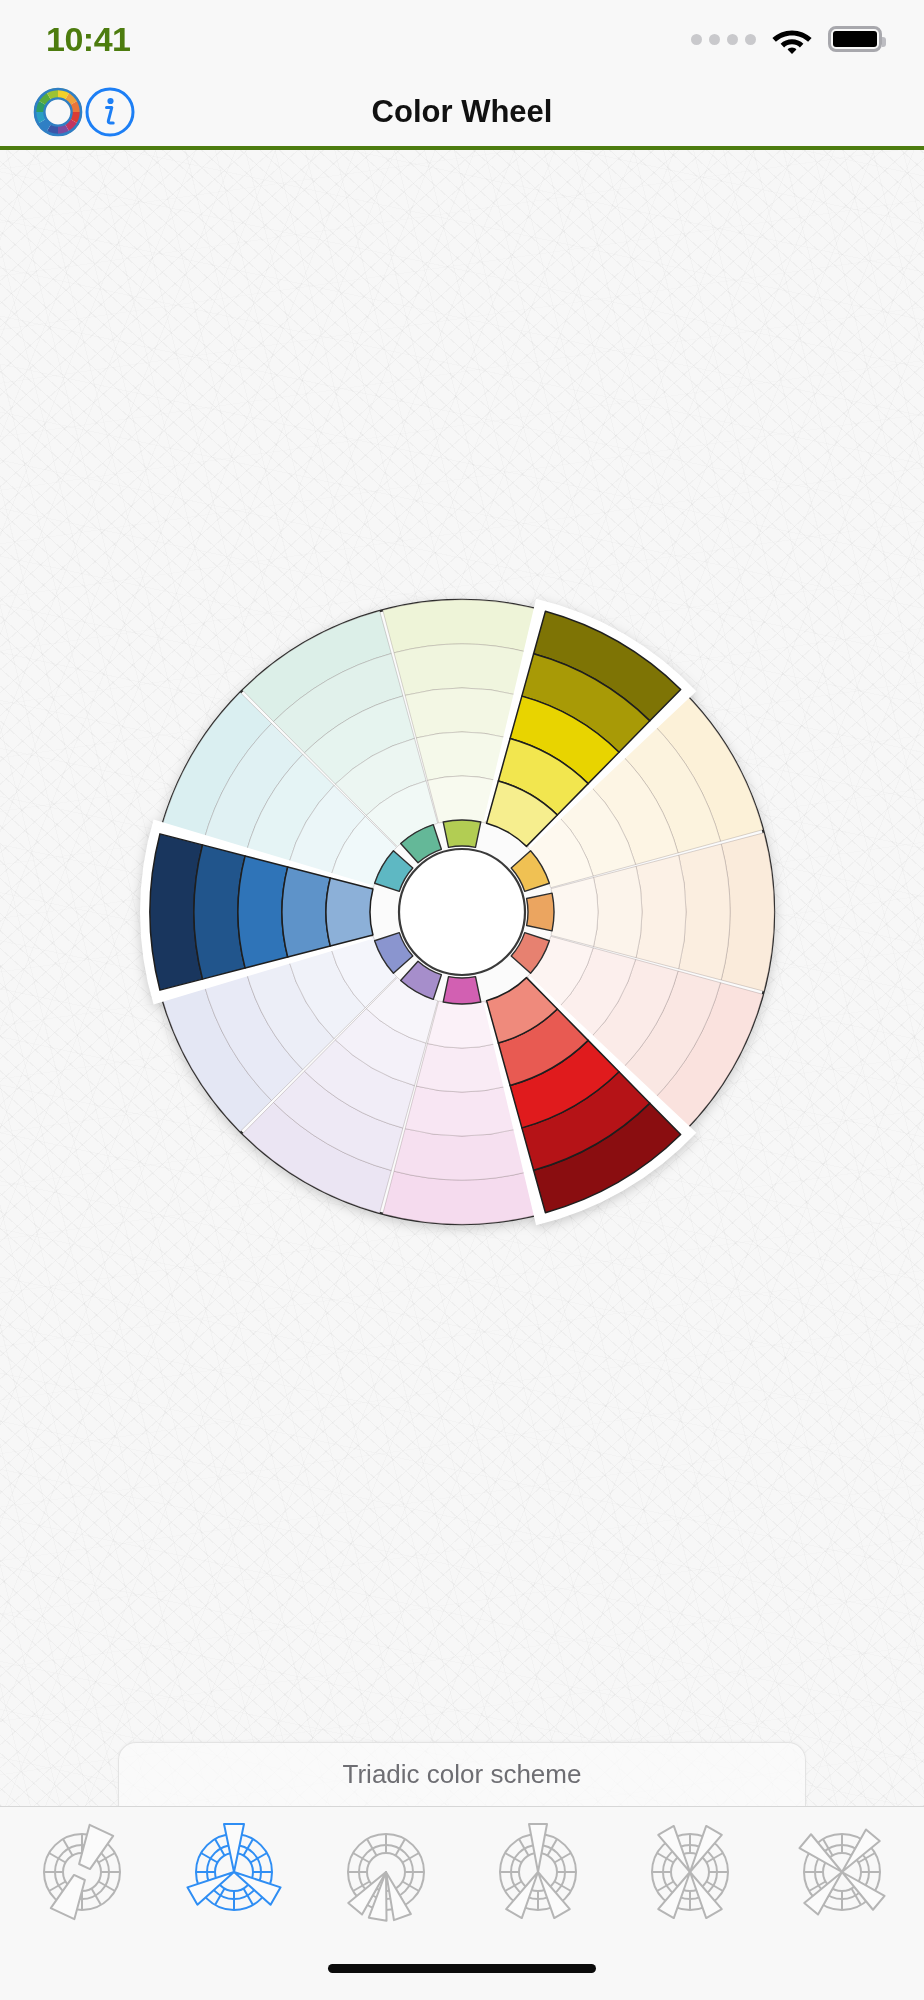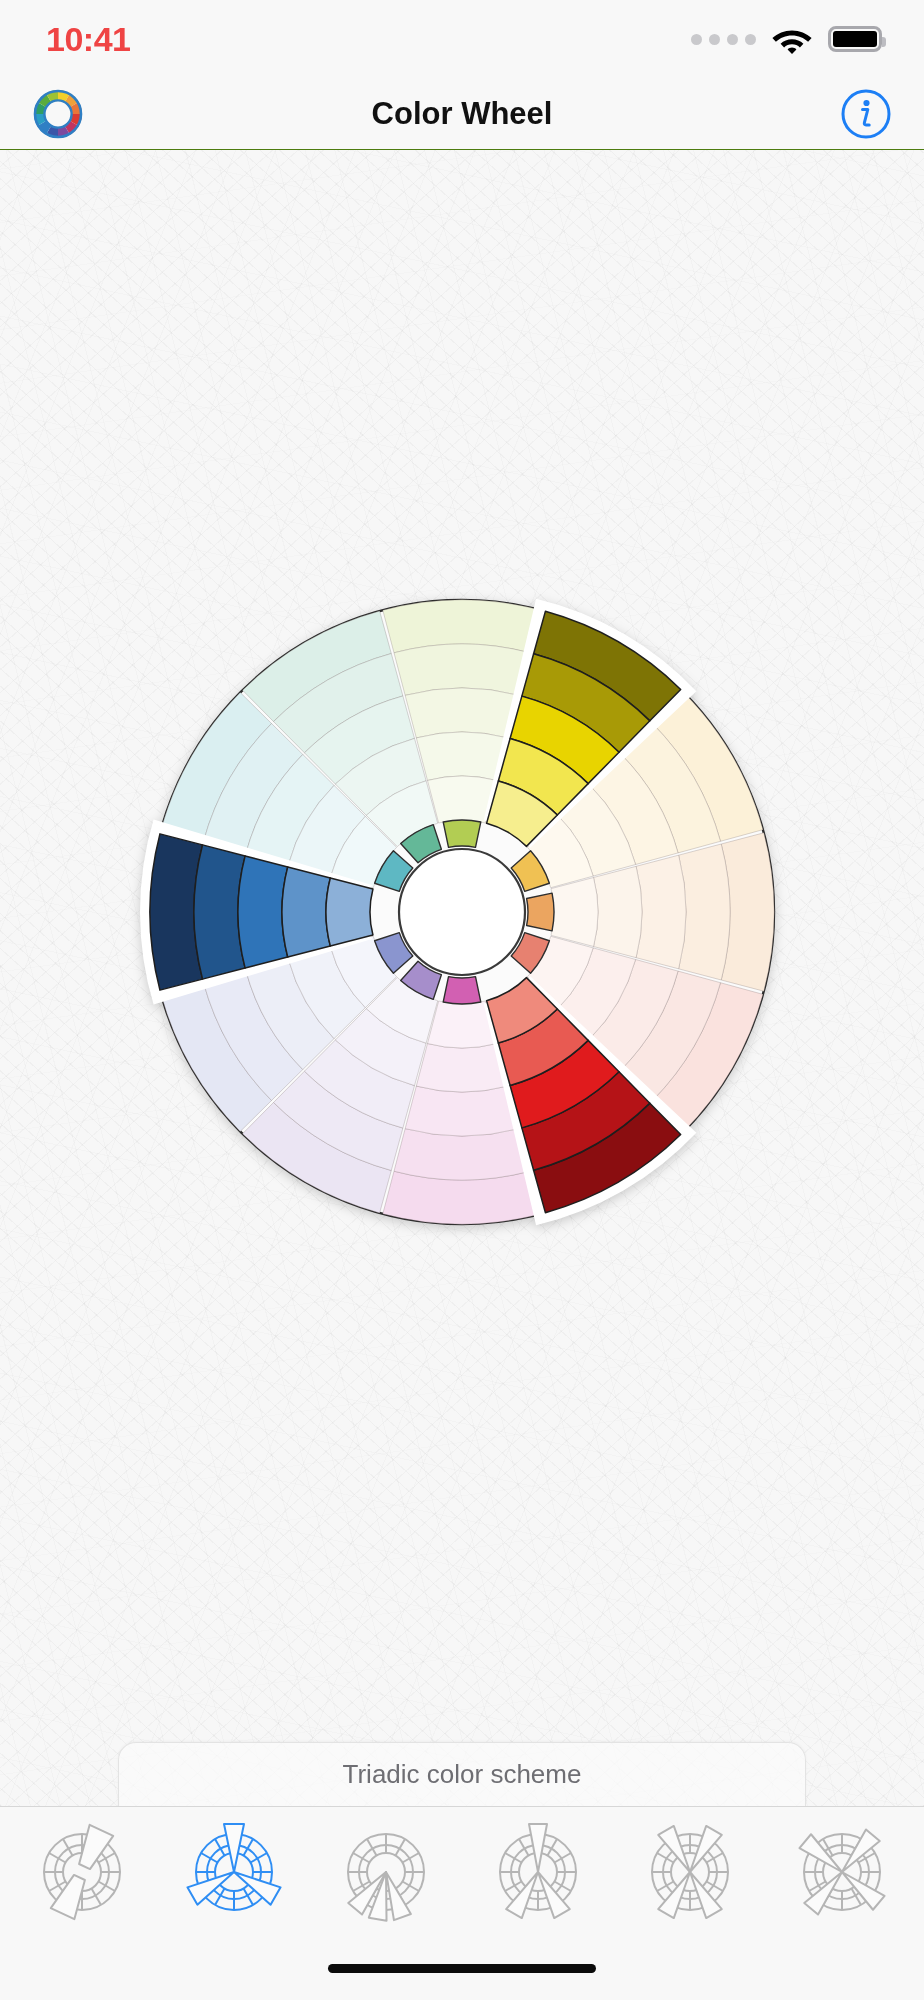--- a/index.html
+++ b/index.html
@@ -18,21 +18,21 @@
 
   
   .statusbar {
     height: 78px;
     flex: 0 0 78px;
     display: flex; align-items: center; justify-content: space-between;
     padding: 0 42px 0 46px;
     background: #f8f8f8;
   }
   .status-time {
-    font-size: 34px; font-weight: bold; color: #ef4444;
+    font-size: 34px; font-weight: bold; color: #4d7c0f;
     letter-spacing: -0.5px;
   }
   .status-right { display: flex; align-items: center; gap: 16px; }
   .signal-dots { display: flex; gap: 7px; align-items: center; }
   .signal-dots i {
     width: 11px; height: 11px; border-radius: 50%;
     background: #c9c9cc; display: block;
   }
   .wifi-ico { display: block; }
   .batt {
@@ -45,24 +45,24 @@
     background: #bdbdc2;
   }
   .batt > span {
     display: block; width: 100%; height: 100%;
     background: #000; border-radius: 3px;
   }
 
   
   .navbar {
     height: 72px; flex: 0 0 72px;
-    display: flex; align-items: center; justify-content: space-between;
+    display: flex; align-items: center; 
     padding: 0 32px;
     background: #f8f8f8;
-    border-bottom: 1px solid #4d7c0f;
+    border-bottom: 4px solid #4d7c0f;
     position: relative;
   }
   .nav-title {
     position: absolute; left: 0; right: 0; text-align: center;
     font-size: 31px; font-weight: bold; color: #111;
     pointer-events: none;
   }
   .logo-btn { width: 52px; height: 52px; position: relative; z-index: 2; }
   .info-btn { width: 52px; height: 52px; position: relative; z-index: 2; }
 

